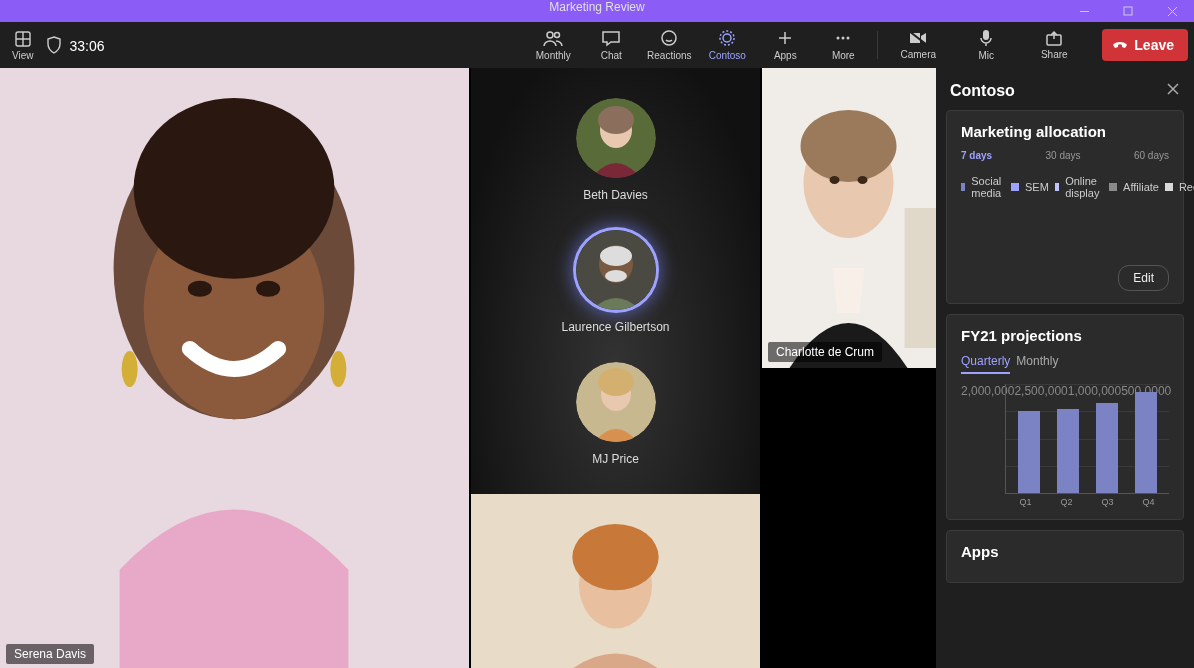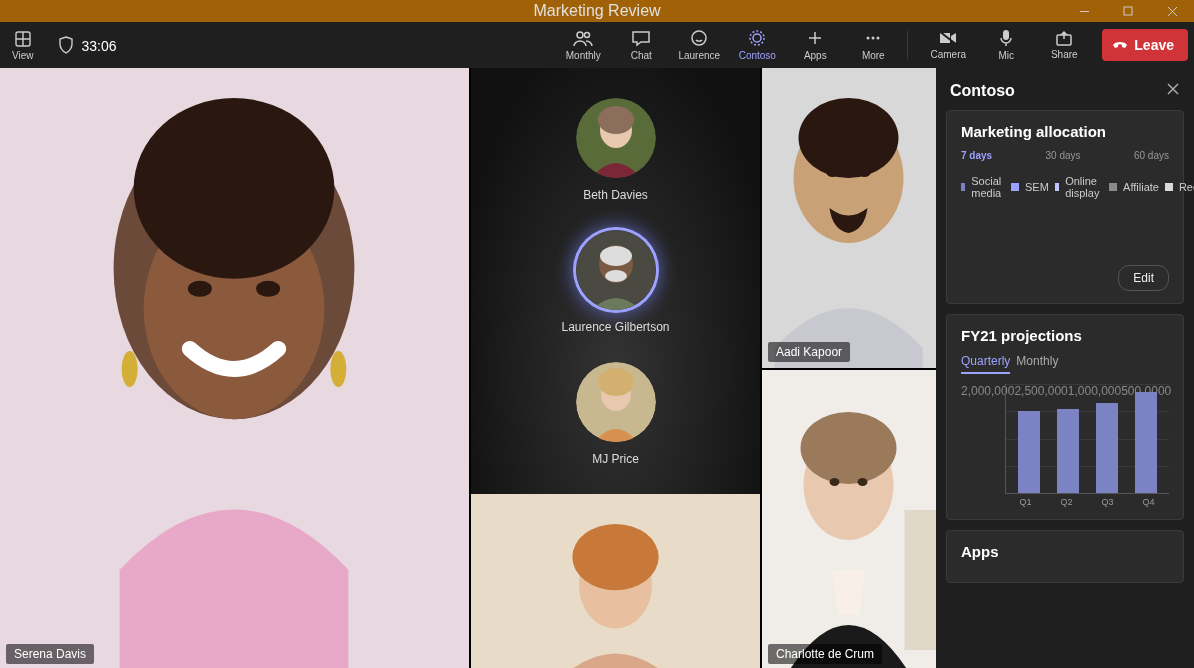--- a/index.html
+++ b/index.html
@@ -1,36 +1,36 @@
 <!DOCTYPE html>
 <html><head>
 <meta charset="utf-8">
 <style>
   * { box-sizing: border-box; margin: 0; padding: 0; }
   html, body { width: 1194px; height: 668px; overflow: hidden; font-family: "Segoe UI", Arial, sans-serif; background: #000; color: #fff; }
   body { display: flex; flex-direction: column; }
 
   
-  .titlebar { height: 22px; display: flex; align-items: center; justify-content: center; background: #a16207; position: relative; font-size: 16px; color: #e0e0e0; }
+  .titlebar { height: 22px; display: flex; justify-content: center; background: #8b5cf6; position: relative; font-size: 12px; color: #e0e0e0; }
   .titlebar .window-controls { position: absolute; right: 0; top: 0; display: flex; height: 22px; }
   .titlebar .window-controls div { width: 44px; display: flex; align-items: center; justify-content: center; color: #ccc; }
 
   
   .toolbar { height: 46px; background: #1f1f1f; display: flex; align-items: center; padding: 0 6px 0 12px; }
-  .toolbar-left { display: flex; align-items: center; gap: 24px; }
+  .toolbar-left { display: flex; align-items: center; gap: 12px; }
   .toolbar-left .view-btn { display: flex; flex-direction: column; align-items: center; font-size: 10px; color: #ccc; gap: 2px;}
   .toolbar-left .timer-wrap { display: flex; align-items: flex-end; gap: 8px; color: #fff; font-size: 14px; }
   .shield svg, .grid svg { display:block; }
 
   .toolbar-center { margin-left: auto; display: flex; align-items: center; gap: 2px; }
   .tool-btn { display: flex; flex-direction: column; align-items: center; justify-content: center; font-size: 10px; color: #ccc; width: 56px; height: 46px; gap: 3px; cursor: pointer;}
   .tool-btn.active { color: #9ea2ff; }
   .tool-btn svg { display:block; }
 
-  .toolbar-right { display: flex; align-items: center; gap: 2px; margin-left: 8px; }
+  .toolbar-right { display: flex; align-items: center; gap: 12px; margin-left: 8px; }
   .divider { width: 1px; height: 28px; background: #3a3a3a; margin: 0 4px;}
   .leave-btn { background: #d13438; color: #fff; border-radius: 4px; height: 32px; padding: 0 14px 0 10px; display: flex; align-items: center; gap: 6px; font-size: 14px; font-weight: 600; margin-left: 8px; }
 
   
   .main { flex: 1; display: flex; background: #000; min-height: 0;}
   .videos { flex: 1; display: grid; grid-template-columns: 469px 289px 174px; grid-template-rows: 300px 300px; gap: 2px; background:#000;}
   .tile { position: relative; overflow: hidden; }
   .tile .name-plate { position: absolute; left: 6px; bottom: 6px; background: rgba(0,0,0,0.55); padding: 3px 8px; font-size: 12px; border-radius: 2px;}
 
   .tile-large { grid-row: 1 / span 2; }
@@ -140,21 +140,21 @@
         </span>
       <span>Chat</span>
     </div>
     <div class="tool-btn">
       <span>
           <svg width="20" height="18" viewBox="0 0 20 18" fill="none" stroke="#ccc" stroke-width="1.5">
             <circle cx="10" cy="9" r="7"></circle>
             <path d="M7 8h.01M13 8h.01M7 11c1 1.5 5 1.5 6 0"></path>
           </svg>
         </span>
-      <span>Laurence</span>
+      <span>Reactions</span>
     </div>
     <div class="tool-btn active">
       <span>
           <svg width="20" height="18" viewBox="0 0 20 18" fill="none" stroke="#9ea2ff" stroke-width="1.5">
             <circle cx="10" cy="9" r="4"></circle>
             <circle cx="10" cy="9" r="7" stroke-dasharray="2 2"></circle>
           </svg>
         </span>
       <span>Contoso</span>
     </div>
@@ -231,34 +231,20 @@
           <ellipse cx="200" cy="220" rx="12" ry="8" fill="#2a1810"></ellipse>
           <ellipse cx="268" cy="220" rx="12" ry="8" fill="#2a1810"></ellipse>
           <path d="M190 280 Q234 320 278 280" stroke="#fff" stroke-width="16" fill="none" stroke-linecap="round"></path>
           <ellipse cx="130" cy="300" rx="8" ry="18" fill="#d4af37"></ellipse>
           <ellipse cx="338" cy="300" rx="8" ry="18" fill="#d4af37"></ellipse>
         </svg>
       </div>
       <div class="name-plate">Serena Davis</div>
     </div>
 
-    <div class="tile">
-      <div class="ph">
-        <svg viewBox="0 0 289 300" width="100%" height="100%" preserveAspectRatio="xMidYMid slice">
-          <rect width="289" height="300" fill="#d8d8d8"></rect>
-          <ellipse cx="144" cy="110" rx="55" ry="65" fill="#c9a176"></ellipse>
-          <ellipse cx="144" cy="70" rx="50" ry="40" fill="#2a1810"></ellipse>
-          <path d="M125 140 Q144 155 163 140 Q160 162 144 165 Q128 162 125 140" fill="#2a1810"></path>
-          <path d="M70 280 Q144 200 218 280 L218 300 L70 300 Z" fill="#c8c8d0"></path>
-          <ellipse cx="128" cy="105" rx="6" ry="4" fill="#2a1810"></ellipse>
-          <ellipse cx="160" cy="105" rx="6" ry="4" fill="#2a1810"></ellipse>
-        </svg>
-      </div>
-      <div class="name-plate">Aadi Kapoor</div>
-    </div>
 
     <div class="tile" style="grid-row: 1 / span 2; background:radial-gradient(ellipse at center, #333 0%, #111 80%);">
       <div class="strip">
         <div class="avatar">
           <svg viewBox="0 0 80 80" width="80" height="80">
               <circle cx="40" cy="40" r="40" fill="#5a6b3a"></circle>
               <ellipse cx="40" cy="32" rx="16" ry="18" fill="#e8c9b0"></ellipse>
               <ellipse cx="40" cy="22" rx="18" ry="14" fill="#8b6f5c"></ellipse>
               <path d="M20 75 Q40 55 60 75 L60 80 L20 80Z" fill="#7a2838"></path>
             </svg>

